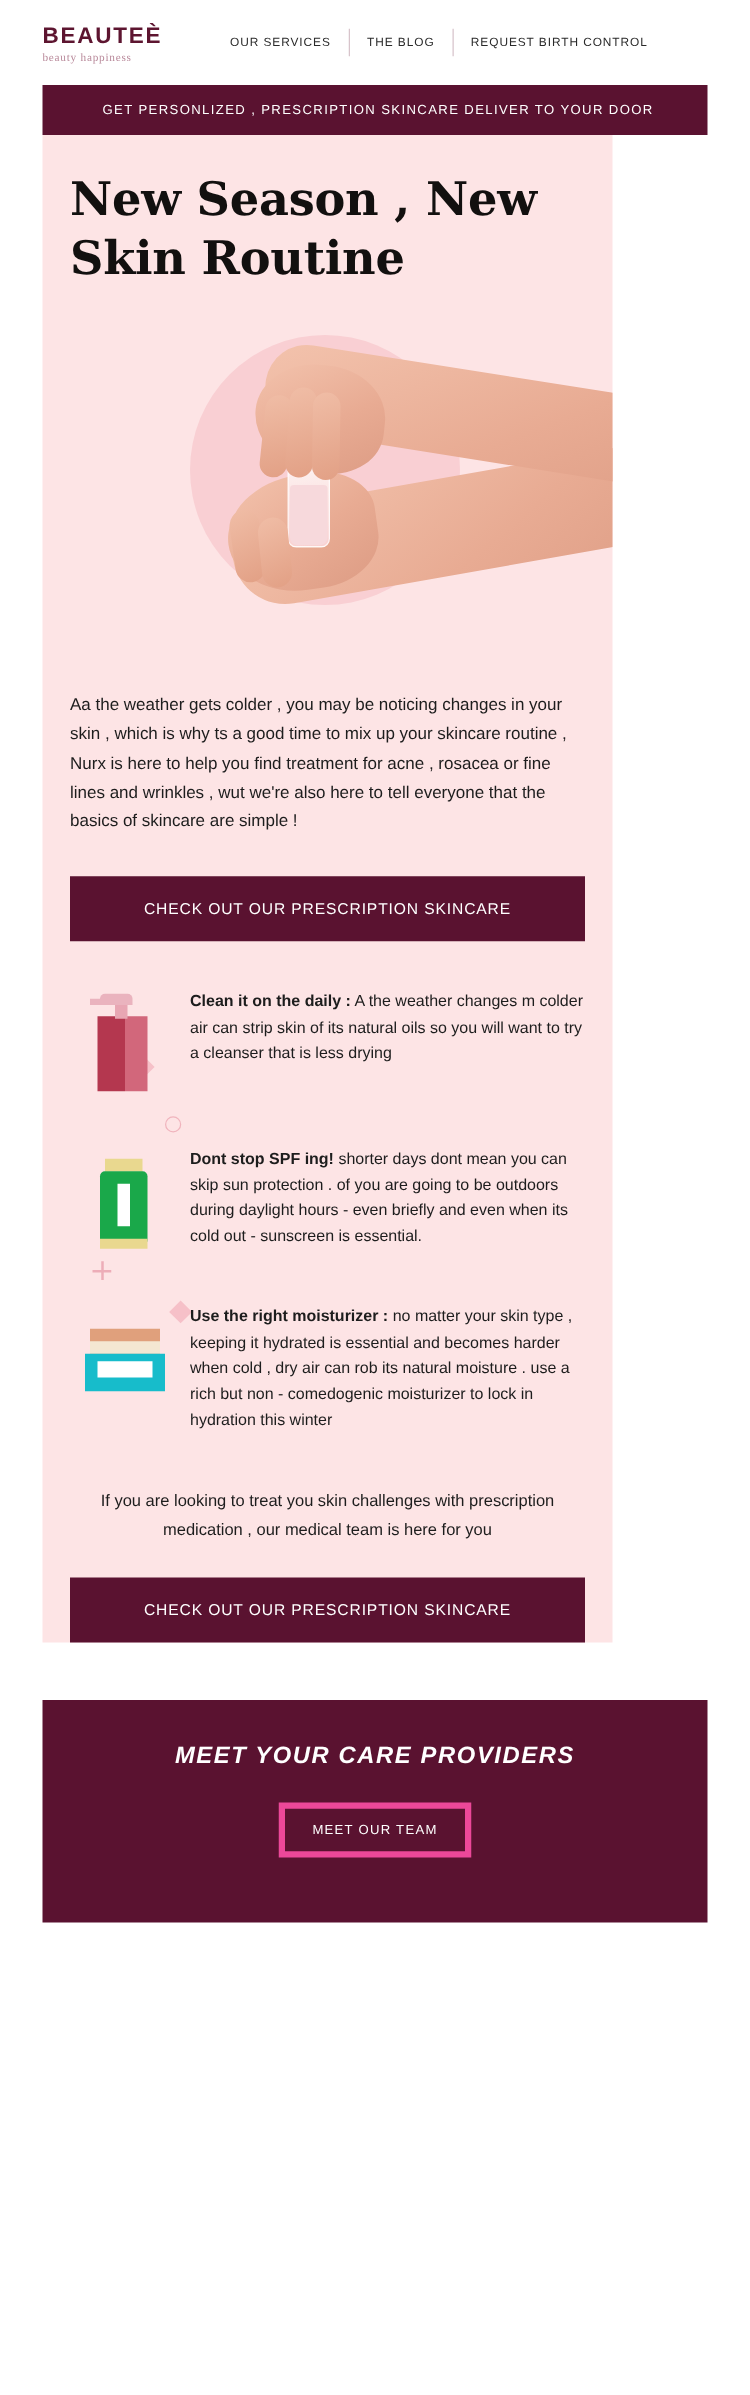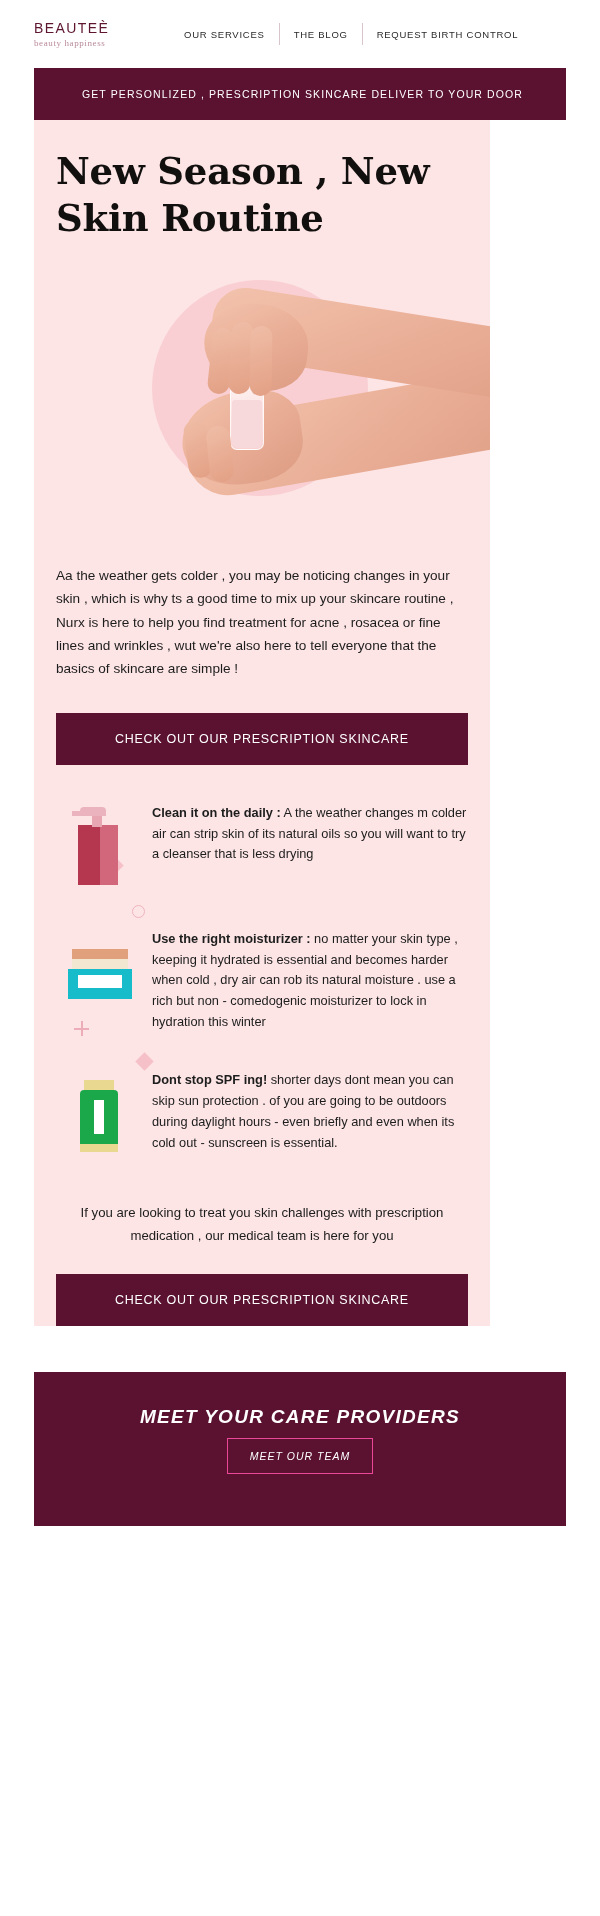--- a/index.html
+++ b/index.html
@@ -28,23 +28,23 @@
     align-items: center;
     padding: 0 18px 0 34px;
     background: #ffffff;
   }
   .logo-block {
     width: 110px;
     flex: 0 0 110px;
   }
   .logo-main {
     font-family: "Liberation Sans", sans-serif;
-    font-weight: normal;
+    font-weight: bold;
     letter-spacing: 1.4px;
-    font-size: 14px;
+    font-size: 18px;
     color: #5d1530;
   }
   .logo-sub {
     font-family: "Liberation Serif", serif;
     font-size: 9px;
     letter-spacing: 0.6px;
     color: #b98a9b;
     margin-top: 2px;
   }
   .nav-links {
@@ -64,21 +64,21 @@
   .nav-sep {
     width: 1px;
     height: 22px;
     background: #d8c4cb;
   }
 
   
   .announce {
     background: #5a1230;
     color: #ffffff;
-    height: 52px;
+    height: 40px;
     display: flex;
     align-items: center;
     padding-left: 48px;
     font-size: 10.5px;
     letter-spacing: 1.1px;
     margin: 0 34px 0 34px;
     width: 532px;
   }
 
   
@@ -304,31 +304,30 @@
   .footer h2 {
     margin: 0;
     color: #ffffff;
     font-size: 19px;
     letter-spacing: 1.3px;
     font-weight: bold;
     font-style: italic;
   }
   .footer-btn {
     display: inline-block;
-    margin-top: 10px;
-    border: 1px solid #ec4899;
+    margin-top: 26px;
+    border: 5px solid #ec4899;
     color: #ffffff;
     background: transparent;
     font-size: 10.5px;
     letter-spacing: 1px;
     padding: 11px 22px;
     text-decoration: none;
     font-family: "Liberation Sans", sans-serif;
     cursor: pointer;
-    font-style: italic;
   }
 </style>
 </head>
 <body>
 
 <div class="page">
 
   <div class="nav">
     <div class="logo-block">
       <div class="logo-main">BEAUTEÈ</div>
@@ -387,42 +386,42 @@
           <div class="pump-head"></div>
           <div class="pump-spout"></div>
         </div>
         <div class="tip-text">
           <b>Clean it on the daily :</b><span> A the weather changes m colder air can strip skin of its natural oils so you will want to try a cleanser that is less drying</span>
         </div>
       </div>
 
       <div class="tip">
         <div class="tip-art">
+          <div class="tube-cap"></div>
+          <div class="tube-body"></div>
+          <div class="tube-stripe"></div>
+          <div class="tube-base"></div>
+        </div>
+        <div class="tip-text">
+          <b>Dont stop SPF ing!</b><span> shorter days dont mean you can skip sun protection . of you are going to be outdoors during daylight hours - even briefly and even when its cold out - sunscreen is essential.</span>
+        </div>
+      </div>
+
+      <div class="tip">
+        <div class="tip-art">
           <div class="jar-lid"></div>
           <div class="jar-lid2"></div>
           <div class="jar-body"></div>
           <div class="jar-label"></div>
         </div>
         <div class="tip-text">
           <b>Use the right moisturizer :</b><span> no matter your skin type , keeping it hydrated is essential and becomes harder when cold , dry air can rob its natural moisture . use a rich but non - comedogenic moisturizer to lock in hydration this winter</span>
         </div>
       </div>
 
-      <div class="tip">
-        <div class="tip-art">
-          <div class="tube-cap"></div>
-          <div class="tube-body"></div>
-          <div class="tube-stripe"></div>
-          <div class="tube-base"></div>
-        </div>
-        <div class="tip-text">
-          <b>Dont stop SPF ing!</b><span> shorter days dont mean you can skip sun protection . of you are going to be outdoors during daylight hours - even briefly and even when its cold out - sunscreen is essential.</span>
-        </div>
-      </div>
-
     </div>
 
     <div class="closing">If you are looking to treat you skin challenges with prescription medication , our medical team is here for you</div>
 
     <a class="cta second" href="#">CHECK OUT OUR PRESCRIPTION SKINCARE</a>
 
   </div>
 
   <div class="footer">
     <h2>MEET YOUR CARE PROVIDERS</h2>

